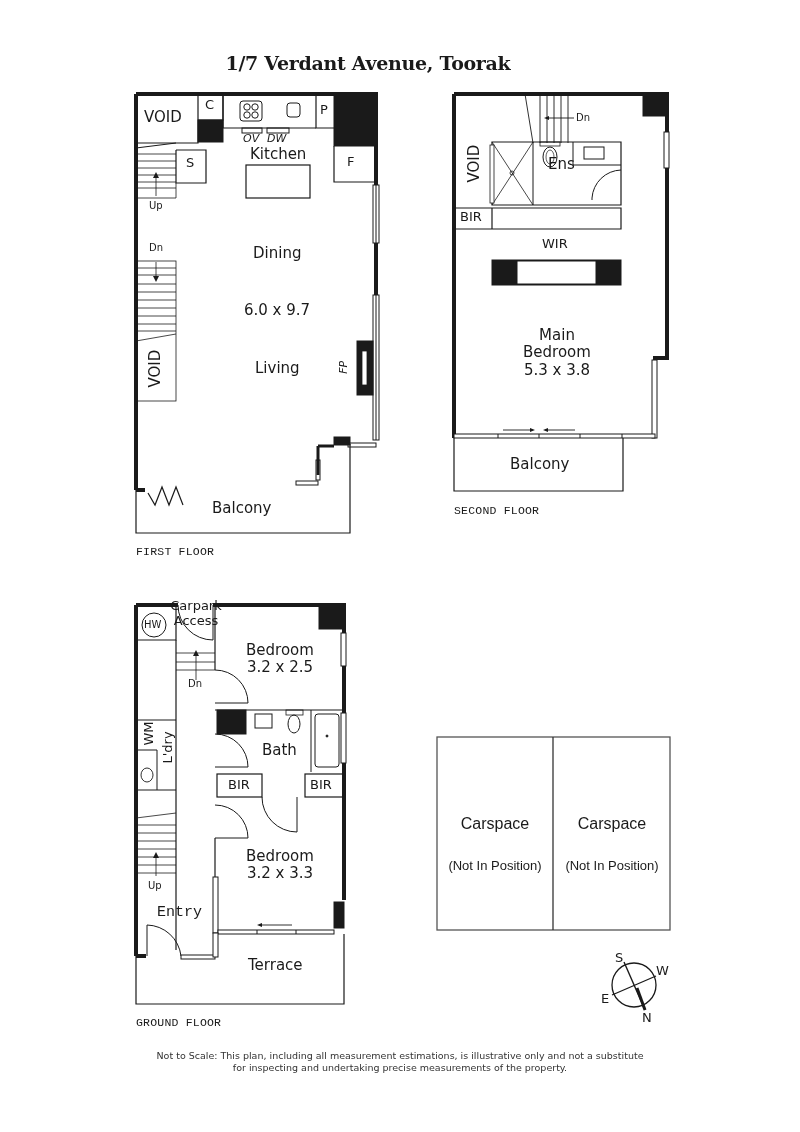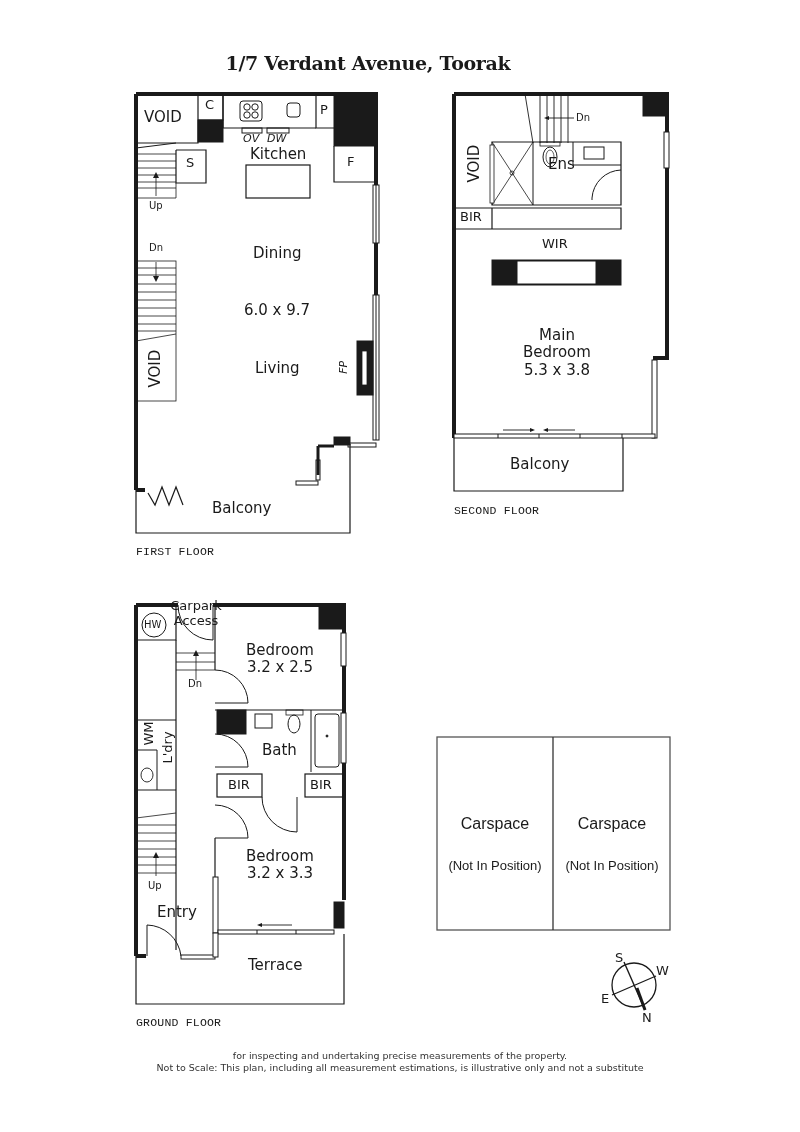--- a/index.html
+++ b/index.html
@@ -277,36 +277,36 @@
 <div class="lbl md vert" style="left:137px;top:726px;">WM</div>
 <div class="lbl md vert" style="left:152px;top:740px;">L'dry</div>
 <div class="lbl" style="left:262px;top:742px;">Bath</div>
 <div class="lbl md" style="left:228px;top:778px;">BIR</div>
 <div class="lbl md" style="left:310px;top:778px;">BIR</div>
 <div class="lbl" style="left:243px;top:848px;width:74px;">
   <div>Bedroom</div>
   <div>3.2 x 3.3</div>
 </div>
 <div class="lbl xs" style="left:148px;top:880px;">Up</div>
-<div class="lbl" style="left:157px;top:904px;">Entry</div>
+<div class="lbl" style="left:157px;top:904px;font-family:Liberation Mono, monospace;">Entry</div>
 <div class="lbl" style="left:248px;top:957px;">Terrace</div>
 <div class="floor" style="left:136px;top:1016px;">GROUND FLOOR</div>
 
 <div class="car" style="left:439px;top:815px;width:112px;">
   <div class="big">Carspace</div>
   <div class="sub">(Not In Position)</div>
 </div>
 <div class="car" style="left:555px;top:815px;width:114px;">
   <div class="big">Carspace</div>
   <div class="sub">(Not In Position)</div>
 </div>
 
 <div>
   <span class="compass-letter" style="left:615px;top:950px;">S</span>
   <span class="compass-letter" style="left:656px;top:963px;">W</span>
   <span class="compass-letter" style="left:601px;top:991px;">E</span>
   <span class="compass-letter" style="left:642px;top:1010px;">N</span>
 </div>
 
 <div class="abs disclaimer">
+  <div>Not to Scale: This plan, including all measurement estimations, is illustrative only and not a substitute</div>
   <div>for inspecting and undertaking precise measurements of the property.</div>
-  <div>Not to Scale: This plan, including all measurement estimations, is illustrative only and not a substitute</div>
 </div>
 
 </body></html>

